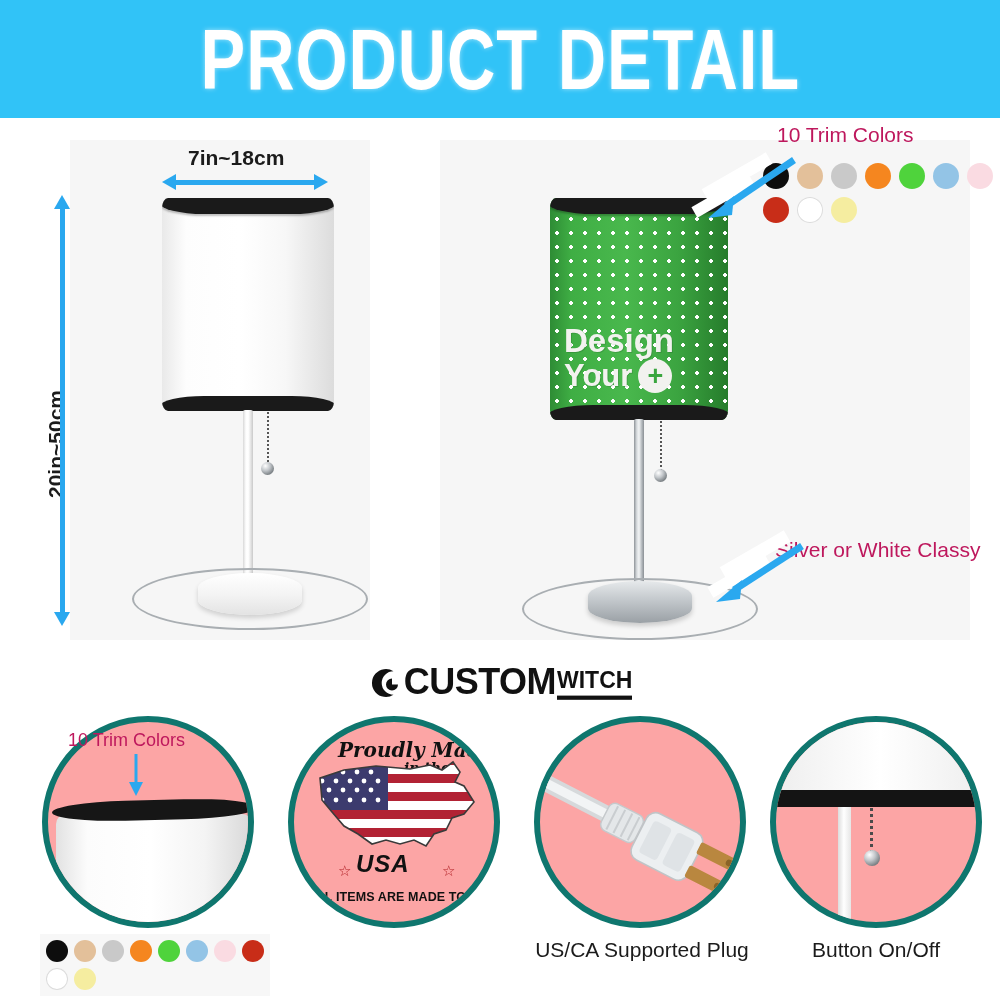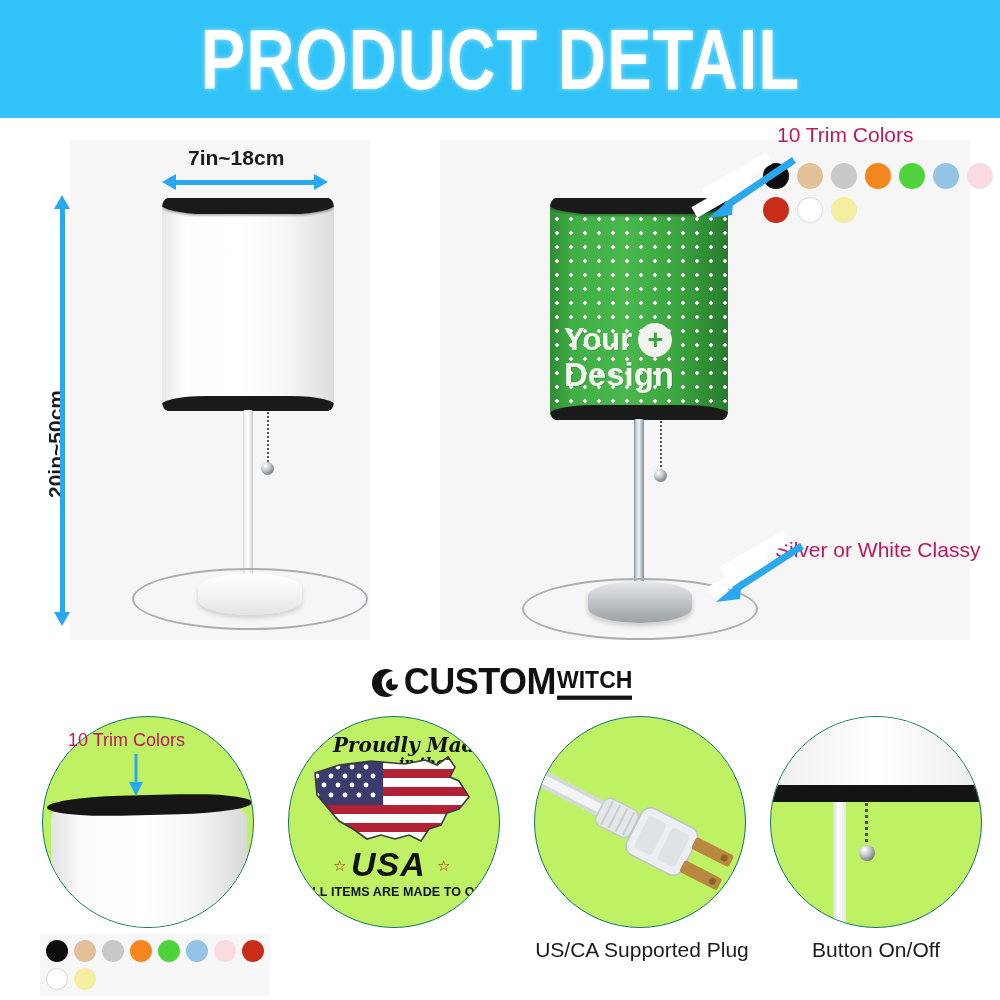--- a/index.html
+++ b/index.html
@@ -201,23 +201,23 @@
 
   
   .features {
     position: absolute;
     left: 0; top: 716px;
     width: 1000px; height: 284px;
   }
   .feature { position: absolute; }
   .circle {
     position: absolute;
-    border: 1px solid #0f766e;
+    border: 6px solid #0f766e;
     border-radius: 50%;
-    background: #bef264;
+    background: #fca5a5;
     overflow: hidden;
   }
   .feature-caption {
     position: absolute;
     text-align: center;
     color: #1b1b1b;
     font-size: 21px;
     white-space: nowrap;
   }
 
@@ -227,21 +227,21 @@
     font-family: "DejaVu Serif", serif;
     font-style: italic;
     font-weight: bold;
     color: #111;
     white-space: nowrap;
   }
   .usa-word {
     position: absolute;
     font-weight: bold;
     font-style: italic;
-    font-size: 34px;
+    font-size: 24px;
     color: #111;
     letter-spacing: 1px;
   }
   .usa-tagline {
     position: absolute;
     font-weight: bold;
     font-size: 12.5px;
     color: #111;
     white-space: nowrap;
     letter-spacing: 0.1px;
@@ -311,27 +311,27 @@
   </div>
 
   <div class="lamp" style="left:500px; top:70px; width:280px; height:460px;">
 
     <div class="shade" style="left:50px; top:10px; width:178px; height:222px;">
       <div class="shade-body" style="background:
              radial-gradient(circle, #ffffff 1.9px, rgba(255,255,255,0) 2.1px) 0 0/14px 14px,
              linear-gradient(to right,#2e8c35 0%,#3fae44 12%,#49b84d 42%,#3ba440 72%,#267c2c 100%);"></div>
 
       <div style="position:absolute; left:14px; top:125px; width:150px;">
+        <div style="color:#f2f2ef; font-weight:bold; font-size:33px; line-height:36px; text-shadow:1px 1px 0 rgba(0,0,0,0.12);">Design</div>
         <div style="display:flex; align-items:center; gap:6px;">
           <span style="color:#f2f2ef; font-weight:bold; font-size:31px; line-height:32px; text-shadow:1px 1px 0 rgba(0,0,0,0.12);">Your</span>
           <span style="width:34px;height:34px;border-radius:50%;background:#f2f2ef;display:flex;align-items:center;justify-content:center;">
             <span style="color:#3aa63f;font-weight:bold;font-size:27px;line-height:27px;">+</span>
           </span>
         </div>
-        <div style="color:#f2f2ef; font-weight:bold; font-size:33px; line-height:36px; text-shadow:1px 1px 0 rgba(0,0,0,0.12);">Design</div>
       </div>
       <div class="trim-top"></div>
       <div class="trim-bottom"></div>
     </div>
 
     <div class="chain" style="left:160px; top:233px; height:50px;"></div>
     <div class="chain-ball" style="left:154px; top:281px;"></div>
 
     <div class="pole silver" style="left:134px; top:231px; width:10px; height:184px;"></div>
 

